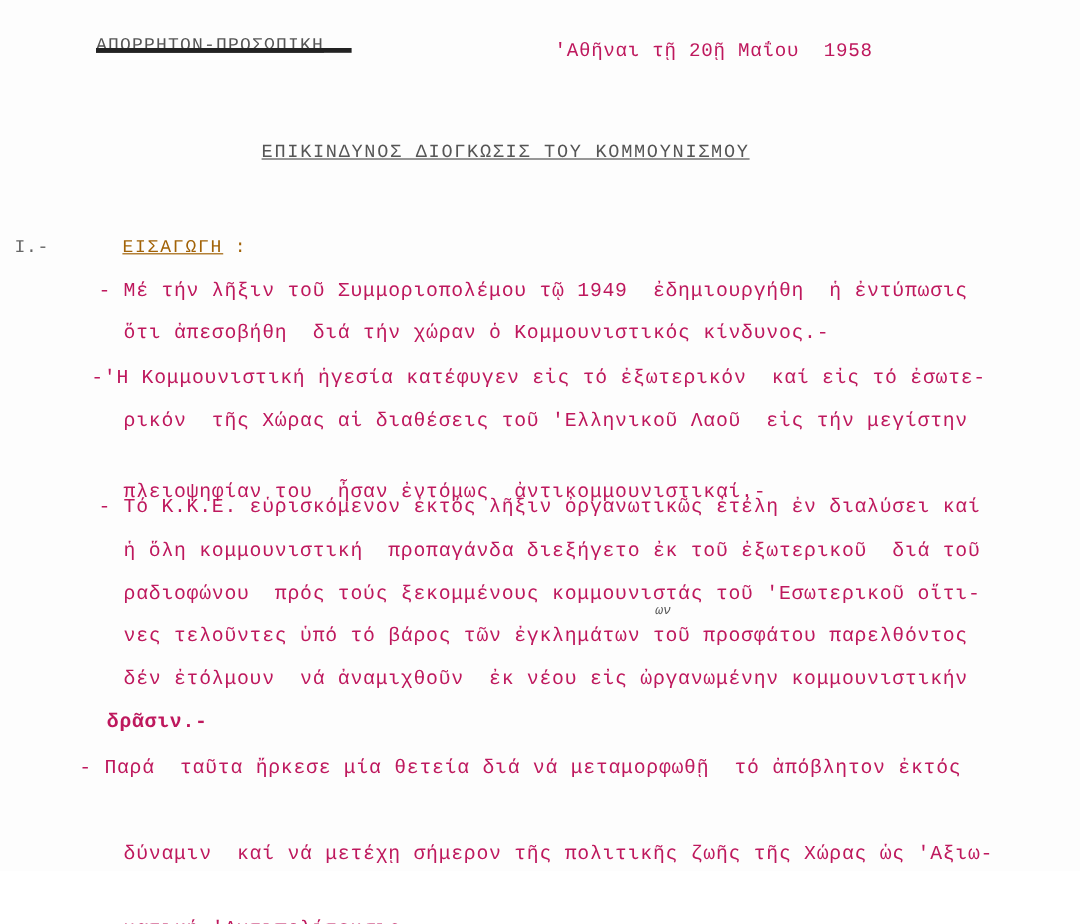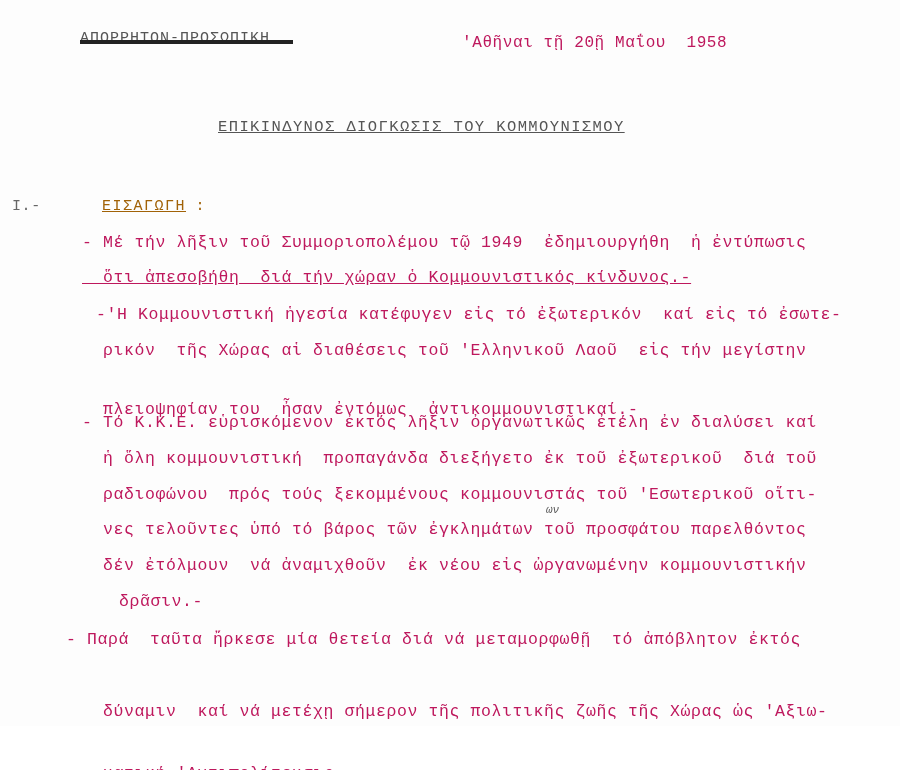--- a/index.html
+++ b/index.html
@@ -81,28 +81,28 @@
   <div class="strike-bar"></div>
 
   <div class="typed dateline">'Αθῆναι τῇ 20ῇ Μαΐου  1958</div>
 
   <div class="typed doc-title">ΕΠΙΚΙΝΔΥΝΟΣ ΔΙΟΓΚΩΣΙΣ ΤΟΥ ΚΟΜΜΟΥΝΙΣΜΟΥ</div>
 
   <div class="typed section-num">I.-</div>
   <div class="typed section-title"><span class="ul">ΕΙΣΑΓΩΓΗ</span><span> :</span></div>
 
   <div class="typed line" style="left:82px; top:233px;">- Μέ τήν λῆξιν τοῦ Συμμοριοπολέμου τῷ 1949  ἐδημιουργήθη  ἡ ἐντύπωσις</div>
-  <div class="typed line" style="left:82px; top:268px;text-decoration:underline;">  ὅτι ἀπεσοβήθη  διά τήν χώραν ὁ Κομμουνιστικός κίνδυνος.-</div>
-  <div class="typed line" style="left:76px; top:305px;margin-left:20px;">-'Η Κομμουνιστική ἡγεσία κατέφυγεν εἰς τό ἐξωτερικόν  καί εἰς τό ἐσωτε-</div>
+  <div class="typed line" style="left:82px; top:268px;">  ὅτι ἀπεσοβήθη  διά τήν χώραν ὁ Κομμουνιστικός κίνδυνος.-</div>
+  <div class="typed line" style="left:76px; top:305px;">-'Η Κομμουνιστική ἡγεσία κατέφυγεν εἰς τό ἐξωτερικόν  καί εἰς τό ἐσωτε-</div>
   <div class="typed line" style="left:82px; top:341px;">  ρικόν  τῆς Χώρας αἱ διαθέσεις τοῦ 'Ελληνικοῦ Λαοῦ  εἰς τήν μεγίστην</div>
   <div class="typed line" style="left:82px; top:376px;margin-top:24px;">  πλειοψηφίαν του  ἦσαν ἐντόμως  ἀντικομμουνιστικαί.-</div>
   <div class="typed line" style="left:82px; top:413px;">- Τό Κ.Κ.Ε. εὑρισκόμενον ἐκτός λῆξιν ὀργανωτικῶς ἐτέλη ἐν διαλύσει καί</div>
   <div class="typed line" style="left:82px; top:449px;">  ἡ ὅλη κομμουνιστική  προπαγάνδα διεξήγετο ἐκ τοῦ ἐξωτερικοῦ  διά τοῦ</div>
   <div class="typed line" style="left:82px; top:485px;">  ραδιοφώνου  πρός τούς ξεκομμένους κομμουνιστάς τοῦ 'Εσωτερικοῦ οἵτι-</div>
   <div class="annot" style="left:546px; top:504px;">ων</div>
   <div class="typed line" style="left:82px; top:520px;">  νες τελοῦντες ὑπό τό βάρος τῶν ἐγκλημάτων τοῦ προσφάτου παρελθόντος</div>
   <div class="typed line" style="left:82px; top:556px;">  δέν ἐτόλμουν  νά ἀναμιχθοῦν  ἐκ νέου εἰς ὠργανωμένην κομμουνιστικήν</div>
-  <div class="typed line" style="left:98px; top:592px;">  δρᾶσιν.-</div>
+  <div class="typed line" style="left:68px; top:592px;font-weight:bold;">  δρᾶσιν.-</div>
   <div class="typed line" style="left:66px; top:630px;">- Παρά  ταῦτα ἤρκεσε μία θετεία διά νά μεταμορφωθῇ  τό ἀπόβλητον ἐκτός</div>
   <div class="typed line" style="left:82px; top:702px;">  δύναμιν  καί νά μετέχῃ σήμερον τῆς πολιτικῆς ζωῆς τῆς Χώρας ὡς 'Αξιω-</div>
   <div class="typed line" style="left:82px; top:764px;">  ματική 'Αντιπολίτευσις.-</div>
 
 </div>
 
 </body></html>

